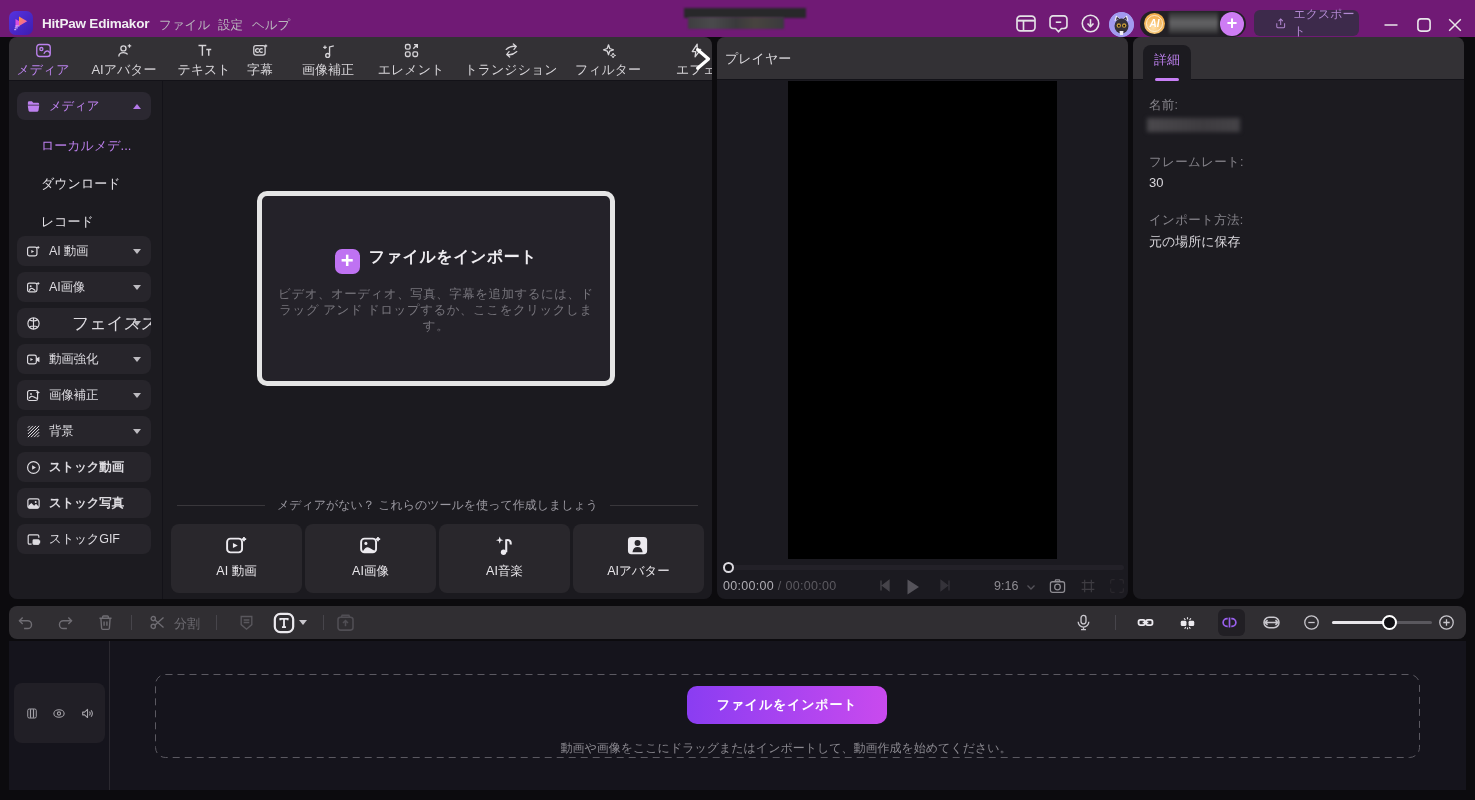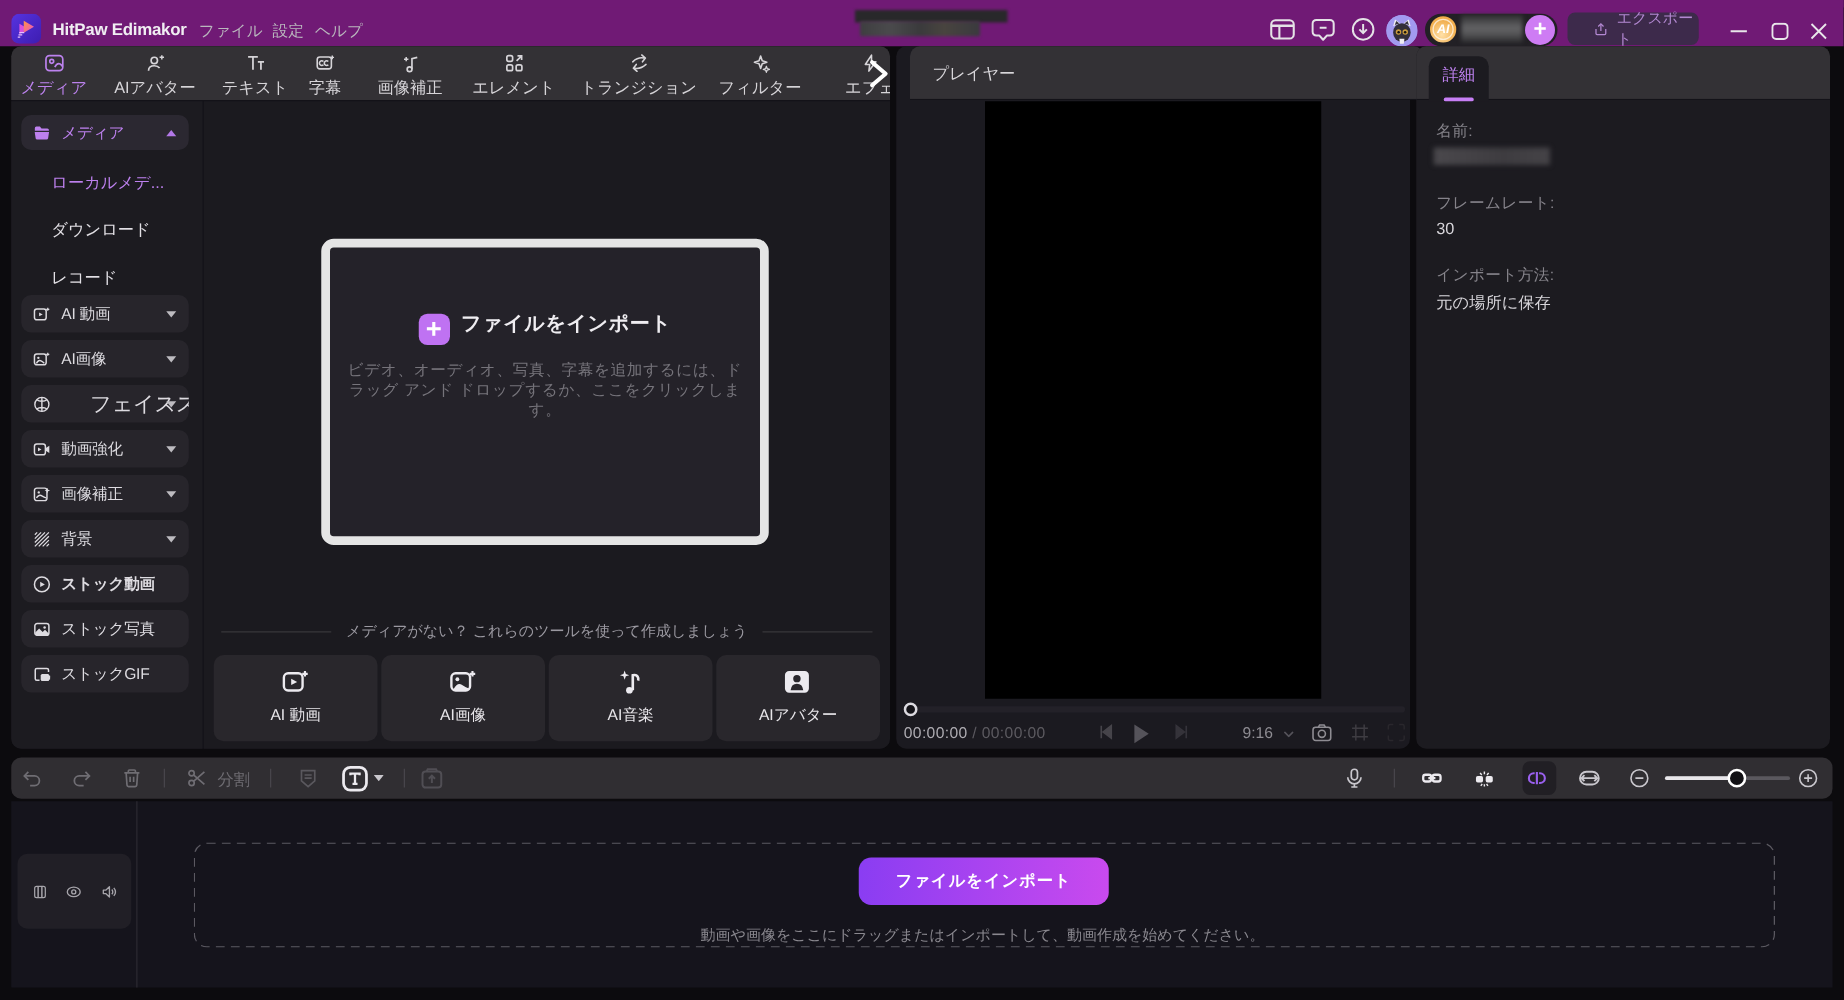--- a/index.html
+++ b/index.html
@@ -36,34 +36,34 @@
 
   .sideitem { position:absolute; left:8px; width:134px; height:30px; border-radius:8px; background:#27252b; color:#dddbe0; font-size:12.5px; letter-spacing:-0.2px; display:flex; align-items:center; padding-left:9px; gap:8px; white-space:nowrap; overflow:hidden; }
   .sideitem svg { width:15px; height:15px; flex:0 0 auto; }
   .sideitem .arr { position:absolute; right:10px; top:13px; width:0; height:0; border-left:4px solid transparent; border-right:4px solid transparent; border-top:5px solid #bdbbc0; }
   .sideitem .arrup { position:absolute; right:10px; top:12px; width:0; height:0; border-left:4px solid transparent; border-right:4px solid transparent; border-bottom:5px solid #b378e8; }
   .sideitem.active { color:#bd80ee; background:#2b2831; }
   .subitem { position:absolute; left:32px; color:#e2e0e5; font-size:13px; white-space:nowrap;text-align:right; }
   .subitem.active { color:#bd80ee; }
 
   
-  #importcard { position:absolute; left:94px; top:110px; width:358px; height:245px; border-radius:10px; background:#242229; border:7px solid #e5e5e5; }
+  #importcard { position:absolute; left:94px; top:110px; width:358px; height:195px; border-radius:10px; background:#242229; border:5px solid #e5e5e5; }
   #ic-title { position:absolute; left:0; top:51px; width:100%; text-align:center; color:#efedf1; font-size:16px; font-weight:bold; letter-spacing:0.5px; }
   #ic-plus { display:inline-block; width:25px; height:25px; border-radius:7px; background:#bf72f2; color:#fff; font-size:22px; font-weight:bold; line-height:24px; vertical-align:-6px; margin-right:9px; }
   #ic-desc { position:absolute; left:0; top:90px; width:100%; color:#76747b; font-size:12.5px; line-height:16px; text-align:center; letter-spacing:0.5px; }
 
   #toolsdivider { position:absolute; left:14px; top:416px; width:521px; display:flex; align-items:center; color:#9b99a1; font-size:12px; gap:12px; }
   #toolsdivider:before, #toolsdivider:after { content:""; flex:1; height:1px; background:#39373b; }
   .toolcard { position:absolute; top:443px; width:131px; height:69px; border-radius:8px; background:#29272c; color:#e8e6ea; text-align:center; }
   .toolcard svg { width:23px; height:23px; margin-top:10px; }
   .toolcard .tclabel { font-size:12.5px; margin-top:2px; }
 
   
   #player { left:717px; top:37px; width:411px; height:562px; background:#1b1a20; }
-  #playerhead { position:absolute; left:11px; top:0; width:100%; height:43px; background:#333135; border-bottom:1px solid #131218; border-radius:8px 8px 0 0; color:#d8d6da; font-size:13px; line-height:43px; padding-left:18px; }
+  #playerhead { position:absolute; left:0; top:0; width:100%; height:43px; background:#333135; border-bottom:1px solid #131218; border-radius:8px 8px 0 0; color:#d8d6da; font-size:13px; line-height:43px; padding-left:8px; }
   #video { position:absolute; left:71px; top:44px; width:269px; height:478px; background:#000; }
   #pslider { position:absolute; left:10px; top:528px; width:397px; height:5px; background:#232128; border-radius:3px; }
   #pknob { position:absolute; left:6px; top:525px; width:11px; height:11px; border-radius:50%; background:#141318; border:2.8px solid #dcdae0; }
   #ptimes { position:absolute; left:6px; top:542px; font-size:12.5px; color:#aeacb2; letter-spacing:0.3px; }
   #ptimes .dim { color:#5c5a60; }
   .picon { position:absolute; top:541px; } .picon svg { display:block; }
 
   
   #details { left:1133px; top:37px; width:331px; height:562px; background:#1c1b20; }
   #detailshead { position:absolute; left:0; top:0; width:100%; height:43px; background:#333135; border-bottom:1px solid #131218; border-radius:8px 8px 0 0; }
@@ -319,21 +319,21 @@
         </svg>
       背景<span class="arr"></span>
     </div>
     <div class="sideitem" style="top:371px;font-weight:bold;">
       <svg viewBox="0 0 24 24" fill="currentColor">
           <circle cx="12" cy="12" r="9.5" fill="none" stroke="currentColor" stroke-width="1.9"></circle>
           <path d="M9.8 8.5 l6 3.5 -6 3.5 Z"></path>
         </svg>
       ストック動画
     </div>
-    <div class="sideitem" style="top:407px;">
+    <div class="sideitem" style="top:407px;font-weight:bold;">
       <svg viewBox="0 0 24 24" fill="none" stroke="currentColor" stroke-width="1.9">
           <rect x="3" y="4.5" width="18" height="15" rx="3"></rect>
           <path d="M3.5 16 l5-5 4.5 4.5 3-3 4.5 4.5 v1 a2 2 0 0 1-2 2 h-13 a2 2 0 0 1-2-2 Z" fill="currentColor" stroke="none"></path>
           <circle cx="15.5" cy="9.5" r="1.6" fill="currentColor" stroke="none"></circle>
         </svg>
       ストック写真
     </div>
     <div class="sideitem" style="top:443px;">
       <svg viewBox="0 0 24 24" fill="none" stroke="currentColor" stroke-width="1.9">
           <path d="M20.5 9 V6.5 a2 2 0 0 0-2-2 H5.5 a2 2 0 0 0-2 2 v11 a2 2 0 0 0 2 2 h3.5"></path>

